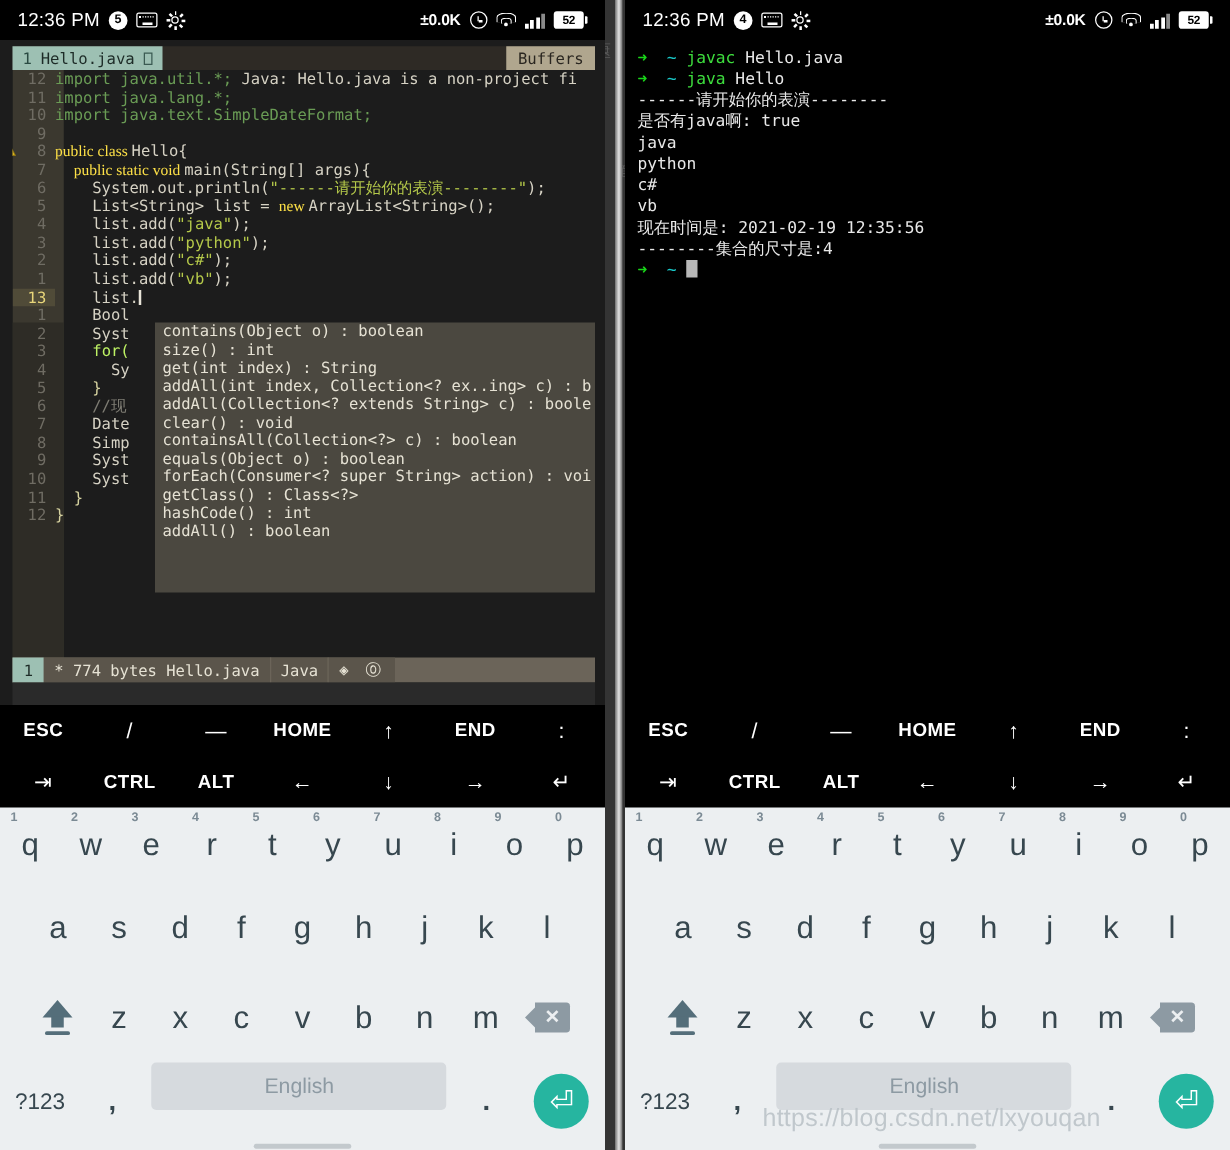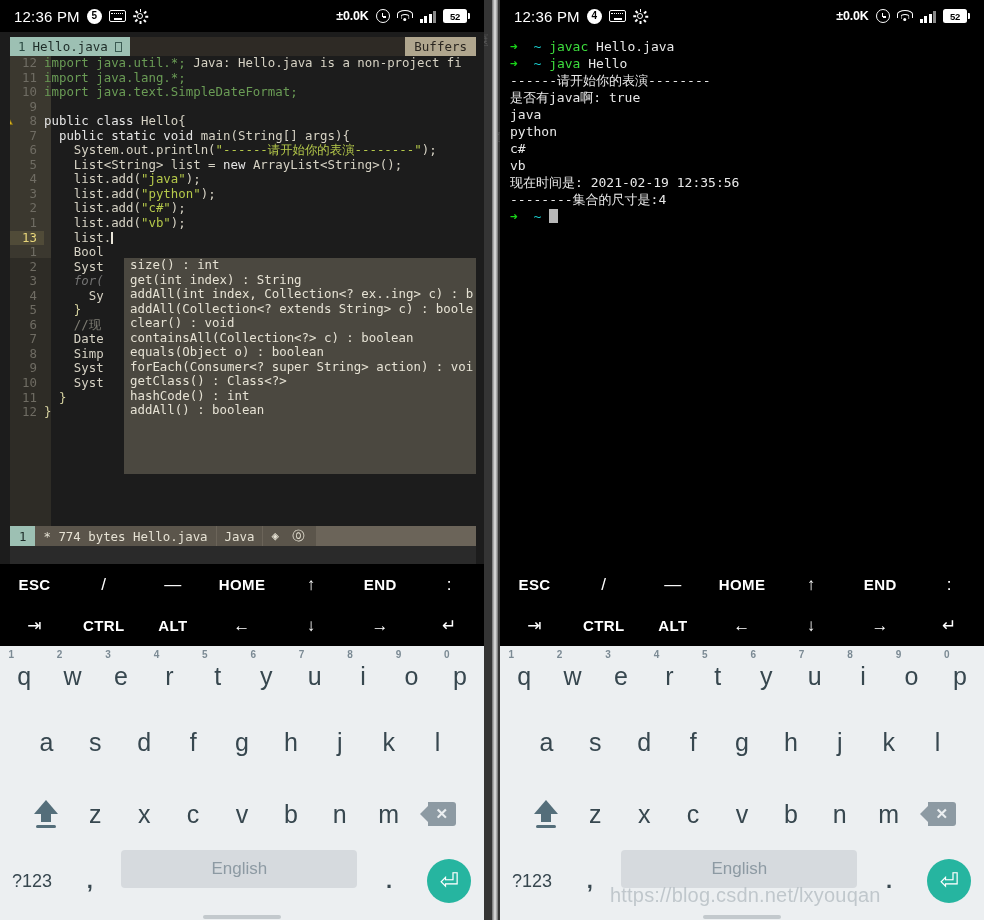--- a/index.html
+++ b/index.html
@@ -73,25 +73,25 @@
   .tab-buffers { position:absolute; right:0; top:0; height:19px; background:#b0a68e; color:#2a2620;
                  padding:0 9px; display:flex; align-items:center; white-space:nowrap;margin-left:48px; }
 
   .codearea { position:relative; margin:0 8px 0 10px; height:488px; overflow:hidden;
               font-family:"DejaVu Sans Mono", monospace; font-size:12.4px; line-height:14.55px; }
   .code-line { position:relative; height:14.55px; white-space:pre; display:flex; }
   .warn-ic { position:absolute; left:-10px; top:57px; width:13px; height:12px; z-index:6; }
   .gutter { width:34px; text-align:right; padding-right:7px; color:#6f6c63; flex:none; }
   .gutter.cur { background:#d9c87a22; color:#e8d67a; }
   .codetext { color:#d6d2c4; }
-  .kw2  { color:#e5e5e5; }
+  .kw2  { color:#fde047;font-family:Liberation Serif, serif; }
   .strc { color:#b5c94a; }
   .grn  { color:#6a9c55; }
   .cmt  { color:#7f7d74; }
-  .red  { color:#737373;font-style:italic; }
+  .red  { color:#bef264; }
   .yel  { color:#d6d2a0; }
   .caret { display:inline-block; width:1.5px; height:12px; background:#e8e4d8; vertical-align:-2px; }
   .gut-bg { position:absolute; left:0; top:0; width:41px; height:100%; background:#3b382f; }
   .gut-bg2{ position:absolute; left:0; top:202px; width:41px; height:286px; background:#2e2c26; }
 
   .autocomplete { position:absolute; left:114px; top:202px; width:358px; height:216px;
                   background:#4b4840; z-index:10; overflow:hidden;
                   font-family:"DejaVu Sans Mono", monospace; font-size:12.4px; line-height:14.55px; }
   .ac-item { height:14.55px; padding-left:6px; color:#e6e2d4; white-space:nowrap; overflow:hidden; }
 
@@ -252,20 +252,21 @@
             <div class="code-line"><span class="gutter">7</span><span class="codetext"><span class="codetext">    Date</span></span></div>
             <div class="code-line"><span class="gutter">8</span><span class="codetext"><span class="codetext">    Simp</span></span></div>
             <div class="code-line"><span class="gutter">9</span><span class="codetext"><span class="codetext">    Syst</span></span></div>
             <div class="code-line"><span class="gutter">10</span><span class="codetext"><span class="codetext">    Syst</span></span></div>
             <div class="code-line"><span class="gutter">11</span><span class="codetext"><span class="yel">  }</span></span></div>
             <div class="code-line"><span class="gutter">12</span><span class="codetext"><span class="yel">}</span></span></div>
           </div>
 
         <div class="autocomplete">
           <div id="ac-list">
+              <div class="ac-item">contains(Object o) : boolean</div>
               <div class="ac-item">size() : int</div>
               <div class="ac-item">get(int index) : String</div>
               <div class="ac-item">addAll(int index, Collection&lt;? ex..ing&gt; c) : b</div>
               <div class="ac-item">addAll(Collection&lt;? extends String&gt; c) : boole</div>
               <div class="ac-item">clear() : void</div>
               <div class="ac-item">containsAll(Collection&lt;?&gt; c) : boolean</div>
               <div class="ac-item">equals(Object o) : boolean</div>
               <div class="ac-item">forEach(Consumer&lt;? super String&gt; action) : voi</div>
               <div class="ac-item">getClass() : Class&lt;?&gt;</div>
               <div class="ac-item">hashCode() : int</div>

